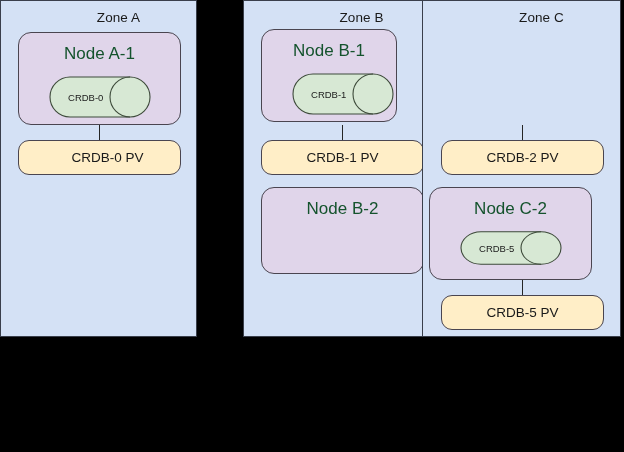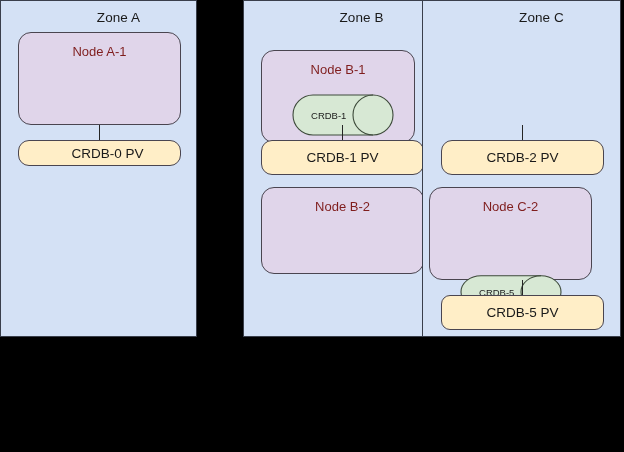--- a/index.html
+++ b/index.html
@@ -51,22 +51,22 @@
     border: 1.1px solid #4a4550;
     border-radius: 13px;
     box-sizing: border-box;
   }
   .node-title {
     position: absolute;
     left: 0;
     right: 0;
     top: 11px;
     text-align: center;
-    font-size: 13px;
-    color: #7f1d1d;
+    font-size: 17px;
+    color: #14532d;
     white-space: nowrap;
   }
 
   
   .pv {
     position: absolute;
     background: #ffeec7;
     border: 1.1px solid #4a4550;
     border-radius: 11px;
     box-sizing: border-box;
@@ -114,33 +114,40 @@
 <body>
 
 <div id="canvas">
 
   <div class="zone" style="left:0px; top:0px; width:197px; height:337px;">
     <div class="zone-title">Zone A</div>
 
     <div class="node" style="left:17px; top:31px; width:163px; height:93px;">
       <div class="node-title">Node A-1</div>
 
+      <div class="cyl" style="left:30px; top:43px; width:102px; height:42px;">
+        <svg viewBox="0 0 102 42" preserveAspectRatio="none">
+          <path d="M 21 1 L 81 1 A 20 20 0 0 1 81 41 L 21 41 A 20 20 0 0 1 21 1 Z" fill="#d7e8d4" stroke="#3d4a3a" stroke-width="1.1"></path>
+          <path d="M 81 1 A 20 20 0 0 0 81 41" fill="none" stroke="#3d4a3a" stroke-width="1.1"></path>
+        </svg>
+        <div class="cyl-label">CRDB-0</div>
+      </div>
     </div>
 
     <div class="link" style="left:98px; top:124px; height:15px;"></div>
 
-    <div class="pv" style="left:17px; top:139px; width:163px; height:26px;padding-left:16px;">
+    <div class="pv" style="left:17px; top:139px; width:163px; height:35px;padding-left:16px;">
       <span class="pv-label">CRDB-0 PV</span>
     </div>
   </div>
 
   <div class="zone" style="left:211px; top:0px; width:197px; height:337px;margin-left:32px;">
     <div class="zone-title">Zone B</div>
 
-    <div class="node" style="left:17px; top:49px; width:154px; height:93px;">
+    <div class="node" style="left:17px; top:28px; width:136px; height:93px;">
       <div class="node-title">Node B-1</div>
 
       <div class="cyl" style="left:30px; top:43px; width:102px; height:42px;">
         <svg viewBox="0 0 102 42" preserveAspectRatio="none">
           <path d="M 21 1 L 81 1 A 20 20 0 0 1 81 41 L 21 41 A 20 20 0 0 1 21 1 Z" fill="#d7e8d4" stroke="#3d4a3a" stroke-width="1.1"></path>
           <path d="M 81 1 A 20 20 0 0 0 81 41" fill="none" stroke="#3d4a3a" stroke-width="1.1"></path>
         </svg>
         <div class="cyl-label">CRDB-1</div>
       </div>
     </div>
@@ -162,29 +169,29 @@
 
     <div class="link" style="left:99px; top:124px; height:15px;"></div>
 
     <div class="pv" style="left:18px; top:139px; width:163px; height:35px;">
       <span class="pv-label">CRDB-2 PV</span>
     </div>
 
     <div class="node" style="left:6px; top:186px; width:163px; height:93px;">
       <div class="node-title">Node C-2</div>
 
-      <div class="cyl" style="left:30px; top:43px; width:102px; height:34px;margin-top:44px;">
+      <div class="cyl" style="left:30px; top:43px; width:102px; height:34px;">
         <svg viewBox="0 0 102 42" preserveAspectRatio="none">
           <path d="M 21 1 L 81 1 A 20 20 0 0 1 81 41 L 21 41 A 20 20 0 0 1 21 1 Z" fill="#d7e8d4" stroke="#3d4a3a" stroke-width="1.1"></path>
           <path d="M 81 1 A 20 20 0 0 0 81 41" fill="none" stroke="#3d4a3a" stroke-width="1.1"></path>
         </svg>
         <div class="cyl-label">CRDB-5</div>
       </div>
     </div>
 
     <div class="link" style="left:99px; top:279px; height:15px;"></div>
 
-    <div class="pv" style="left:18px; top:294px; width:163px; height:35px;border-radius:9px;">
+    <div class="pv" style="left:18px; top:294px; width:163px; height:35px;">
       <span class="pv-label">CRDB-5 PV</span>
     </div>
   </div>
 
 </div>
 
 </body></html>

